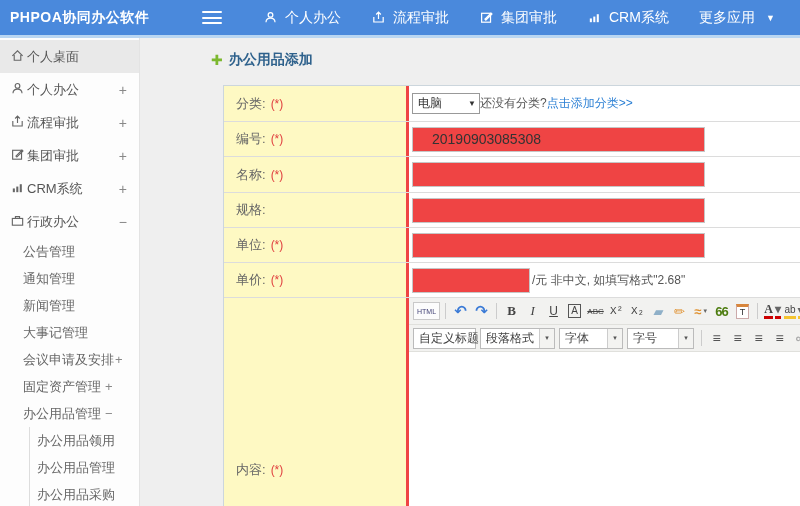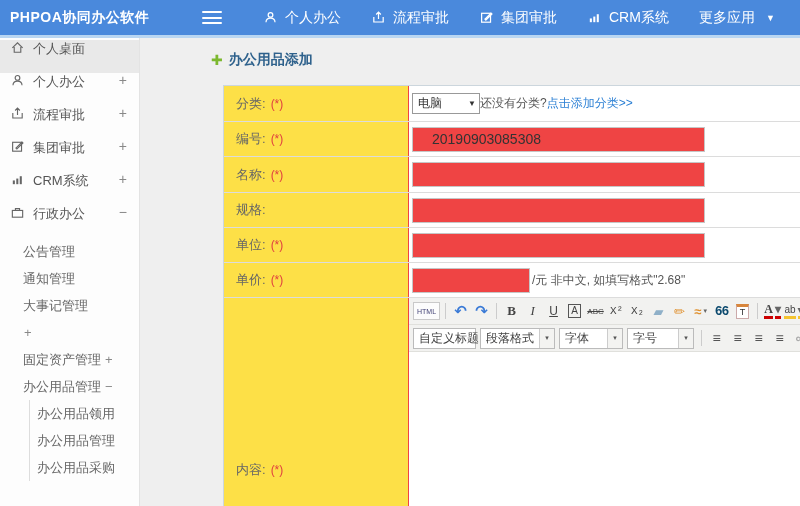--- a/index.html
+++ b/index.html
@@ -18,41 +18,41 @@
   .burger i{display:block;height:2px;background:#fff;border-radius:1px}
   .nav{display:flex;align-items:center;margin-left:26px}
   .nav-item{display:flex;align-items:center;gap:7px;font-size:14px;padding:0 15px;height:35px;cursor:pointer}
   .nav-item svg{display:block}
   .nav-caret{font-size:9px;margin-left:4px}
   .subbar{position:absolute;top:35px;left:0;right:0;height:3px;background:#b9d6f2}
 
   
   .sidebar{position:absolute;top:38px;left:0;bottom:0;width:140px;background:#fdfdfd;
     border-right:1px solid #e3e3e3;box-sizing:border-box;padding-top:2px}
-  .s1{height:33px;display:flex;gap:8px;padding:0 12px 0 10px;
+  .s1{height:33px;display:flex;align-items:center;gap:2px;padding:0 12px 0 10px;
     font-size:13px;color:#555;cursor:pointer}
   .s1.active{background:#e9e9e9}
   .s1 .grow{flex:1}
   .s1 svg{color:#666;flex-shrink:0}
   .sign{color:#888;font-size:14px;line-height:1}
   .s2{height:27px;display:flex;align-items:center;padding-left:23px;font-size:13px;color:#666;cursor:pointer}
   .s2 .sign{margin-left:4px;font-size:13px}
   .s3wrap{margin-left:29px;border-left:1px solid #ddd}
   .s3{height:27px;display:flex;align-items:center;padding-left:7px;font-size:13px;color:#666;cursor:pointer}
 
   
   .content{position:absolute;left:140px;top:38px;right:0;bottom:0;background:#efefef;overflow:hidden}
   .page-title{position:absolute;left:71px;top:13px;display:flex;align-items:center;gap:6px}
   .plus-ic{color:#7cb82f;font-size:14px;font-weight:bold;line-height:1}
   .title-text{color:#2e618c;font-weight:bold;font-size:14px}
 
   .form{position:absolute;left:83px;top:47px;width:740px;background:#fff;
     border:1px solid #ccd6dd;border-bottom:none}
   .frow{display:flex;border-bottom:1px solid #dcdcdc}
-  .fl{width:185px;flex-shrink:0;background:#fde047;border-right:1px solid #ef4444;
+  .fl{width:185px;flex-shrink:0;background:#fef9c3;border-right:3px solid #ef4444;
     display:flex;align-items:center;padding-left:12px;box-sizing:border-box;
     font-size:13px;color:#666}
   .req{color:#e04040;margin-left:5px;font-size:12px}
   .fv{flex:1;display:flex;align-items:center;padding-left:3px;background:#fff;min-width:0}
   .h35{height:35px}.h34{height:34px}
   .frow-content{height:344px}
   .frow-content .fv{padding:0;align-items:stretch}
 
   .inp{height:23px;border:1px solid #c6c6c6;width:253px;font-size:14px;padding:0 19px;
     color:#333;background:#ef4444;outline:none;font-family:inherit}
@@ -75,21 +75,21 @@
   .tb-undo,.tb-redo{color:#3a7ad6;font-size:15px;font-weight:bold}
   .tb-bold{font-weight:bold;font-family:"Liberation Serif",serif;font-size:13px}
   .tb-italic{font-style:italic;font-family:"Liberation Serif",serif;font-size:13px}
   .tb-underline span{text-decoration:underline}
   .tb-fontborder span{border:1px solid #555;font-size:10px;padding:0 2px;line-height:12px}
   .tb-strike span{text-decoration:line-through;font-size:8px;letter-spacing:0}
   .tb-sup,.tb-sub{font-size:11px;font-family:Liberation Mono, monospace}
   .tb-eraser{color:#8fb0c8;font-size:13px}
   .tb-brush{color:#e0912f;font-size:13px}
   .tb-pen{color:#e0912f;font-size:13px;font-weight:bold}
-  .tb-quote{color:#0c4a6e;font-family:Liberation Mono, monospace;font-weight:bold;font-size:13px;letter-spacing:-1px}
+  .tb-quote{color:#4d7c0f;font-family:Liberation Sans, sans-serif;font-weight:bold;font-size:13px;letter-spacing:-1px}
   .tb-paste span{border:1px solid #caa;border-top:3px solid #d8863c;background:#fff;font-size:9px;
     padding:0 3px;line-height:11px;color:#333}
   .tb-fontcolor span{border-bottom:3px solid #cc0000;font-family:"Liberation Serif",serif;
     font-weight:bold;font-size:12px;line-height:13px}
   .tb-backcolor span{border-bottom:3px solid #f4c430;font-size:10px;line-height:12px}
   .tbdrop{font-size:7px;color:#666;margin-left:2px}
   .dd{height:21px;border:1px solid #bbb;background:#fff;display:inline-flex;align-items:center;
     margin:0 3px 0 1px;cursor:pointer;flex-shrink:0;box-sizing:border-box}
   .dd .lbl{padding:0 5px;font-size:12px;color:#444;white-space:nowrap}
   .dd .arr{width:14px;height:100%;border-left:1px solid #ccc;background:#f3f3f1;display:flex;
@@ -203,23 +203,27 @@
     <span class="sign">−</span>
   </div>
 
   <div class="s2">
     <span>公告管理</span>
   </div>
   <div class="s2">
     <span>通知管理</span>
   </div>
   <div class="s2">
+    <span>新闻管理</span>
+  </div>
+  <div class="s2">
     <span>大事记管理</span>
   </div>
   <div class="s2">
+    <span>会议申请及安排</span>
     <span class="sign" style="margin-left:1px">+</span>
   </div>
   <div class="s2">
     <span>固定资产管理</span>
     <span class="sign">+</span>
   </div>
   <div class="s2">
     <span>办公用品管理</span>
     <span class="sign">−</span>
   </div>

